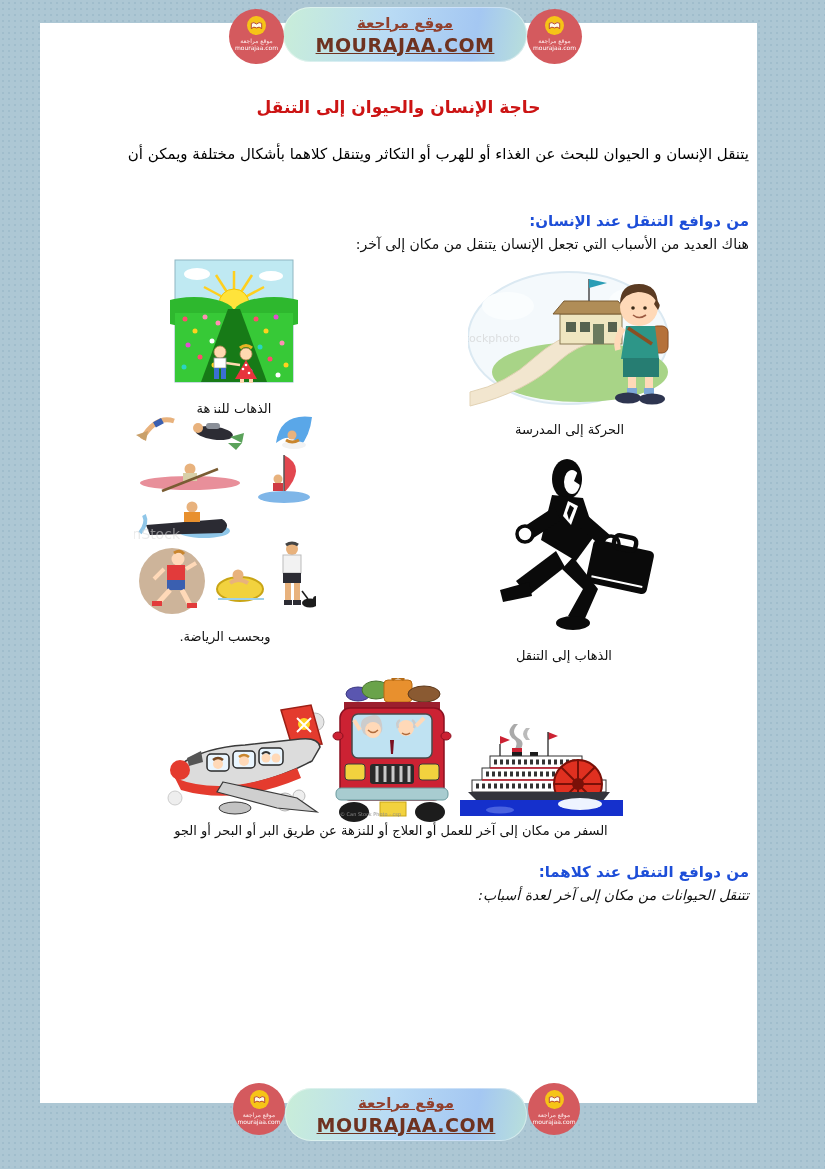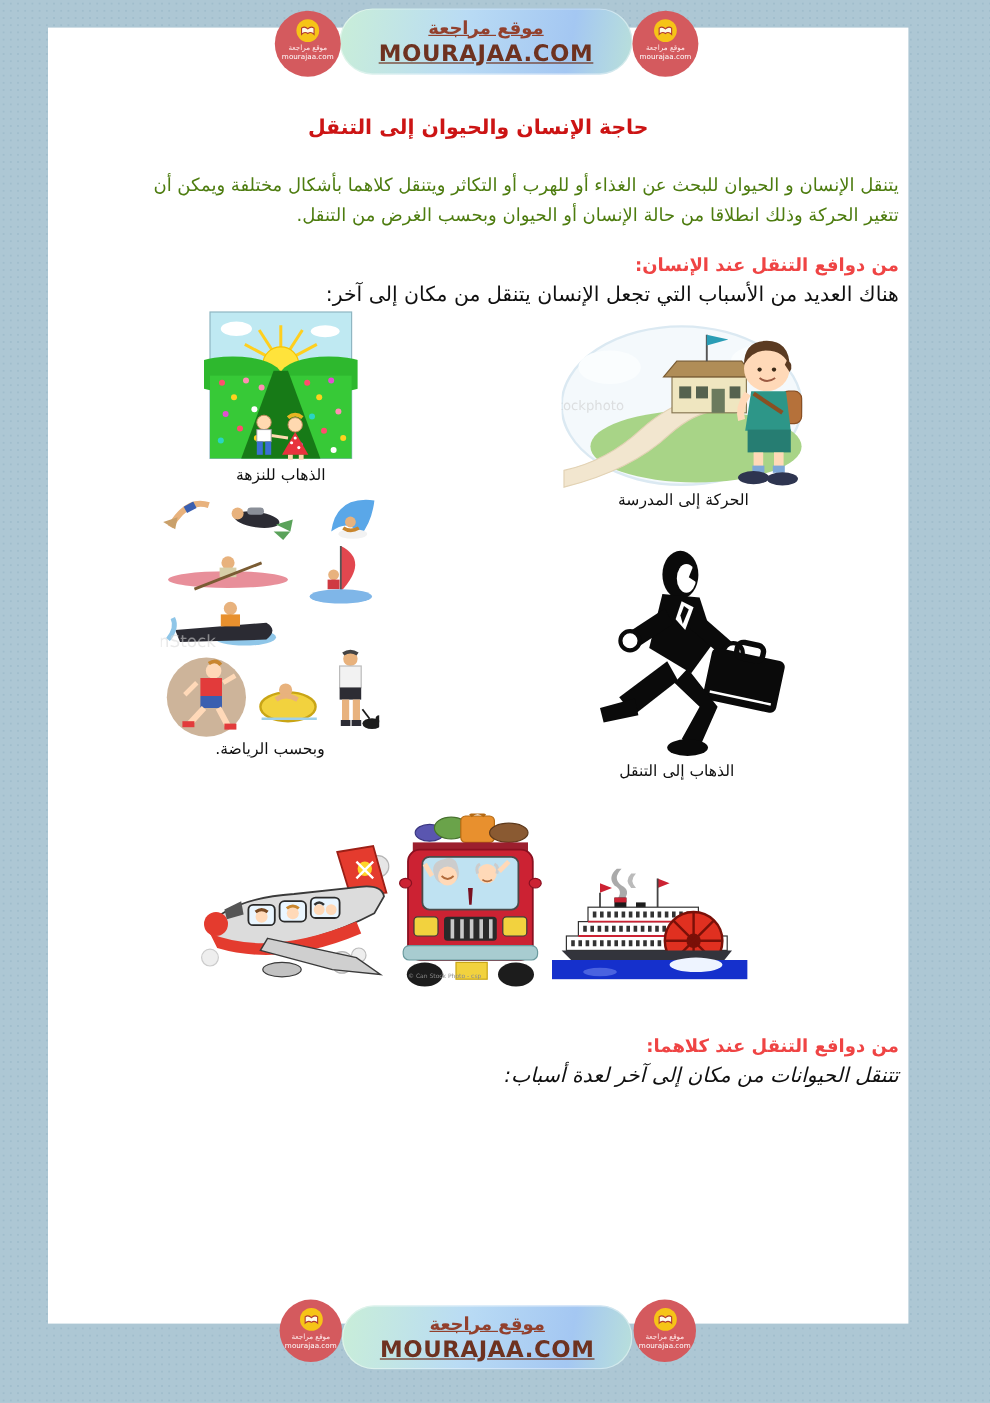--- a/index.html
+++ b/index.html
@@ -20,46 +20,45 @@
   .logo-circle{position:absolute;width:55px;height:55px;border-radius:50%;background:#d45a5e;z-index:3;
                display:flex;flex-direction:column;align-items:center;cursor:pointer;}
   .logo-yellow{width:19px;height:19px;border-radius:50%;background:#f6c417;margin-top:7px;
                display:flex;align-items:center;justify-content:center;}
   .logo-ar{font-size:6px;color:#ffeaea;margin-top:3px;line-height:6px;}
   .logo-domain{font-size:6px;color:#ffffff;line-height:7px;}
 
   
   .doc-title{position:absolute;top:74px;left:0;right:0;margin:0;text-align:center;
              font-size:17px;font-weight:bold;color:#cc1414;}
-  .intro{position:absolute;top:119px;right:8px;left:26px;font-size:15px;line-height:25px;color:#4d7c0f;text-align:right;}
-  .sec-heading{position:absolute;right:8px;font-size:15px;font-weight:bold;color:#ef4444;text-align:right;}
-  .sec-lead{position:absolute;right:8px;font-size:17px;color:#101010;}
+  .intro{position:absolute;top:119px;right:8px;left:26px;font-size:15px;line-height:25px;color:#000000;text-align:right;}
+  .sec-heading{position:absolute;right:8px;font-size:15px;font-weight:bold;color:#1d4ed8;text-align:right;}
+  .sec-lead{position:absolute;right:8px;font-size:14px;color:#101010;}
   .h-human{top:189px;} .l-human{top:213px;}
   .h-animal{top:840px;} .l-animal{top:864px;font-style:italic;}
 
   
   .fig{position:absolute;margin:0;text-align:center;direction:rtl;}
-  .fig figcaption{font-size:13px;color:#101010;margin-top:2px;}
+  .fig figcaption{font-size:13px;color:#101010;margin-top:14px;}
   .travel-caption{position:absolute;top:800px;left:116px;width:470px;text-align:center;font-size:13px;color:#101010;}
   .tiny-copy{position:absolute;top:788px;left:300px;font-size:5px;color:#8b8b8b;direction:ltr;}
   svg{display:block;}
   .wm{opacity:.55;font-family:"DejaVu Sans",sans-serif;}
 </style>
 </head>
 <body>
 
 <div class="page">
 
   <div class="paper">
 
     <h1 class="doc-title">حاجة الإنسان والحيوان إلى التنقل</h1>
 
     <div class="intro">
       <div>يتنقل الإنسان و الحيوان للبحث عن الغذاء أو للهرب أو التكاثر ويتنقل كلاهما بأشكال مختلفة ويمكن أن</div>
-      <div>تتغير الحركة وذلك انطلاقا من حالة الإنسان أو الحيوان وبحسب الغرض من التنقل.</div>
     </div>
 
     <div class="sec-heading h-human">من دوافع التنقل عند الإنسان:</div>
     <div class="sec-lead l-human">هناك العديد من الأسباب التي تجعل الإنسان يتنقل من مكان إلى آخر:</div>
 
     <figure class="fig" style="left:130px;top:234px;width:128px;">
       <svg width="128" height="130" viewBox="0 0 128 130">
         <rect x="0" y="0" width="128" height="130" fill="#ffffff"></rect>
         <rect x="5" y="3" width="118" height="122" fill="#bfe9f2" stroke="#8fb6c2" stroke-width="1"></rect>
         <ellipse cx="27" cy="17" rx="13" ry="6" fill="#ffffff"></ellipse>
@@ -358,20 +357,21 @@
           <line x1="94" y1="62" x2="142" y2="62" stroke="#7a1008" stroke-width="2"></line>
           <line x1="101" y1="45" x2="135" y2="79" stroke="#7a1008" stroke-width="2"></line>
           <line x1="135" y1="45" x2="101" y2="79" stroke="#7a1008" stroke-width="2"></line>
         </g>
         <path d="M8,70 L150,70 L142,80 L18,80 Z" fill="#33343c"></path>
         <rect x="0" y="78" width="163" height="16" fill="#1530cc"></rect>
         <ellipse cx="120" cy="82" rx="22" ry="6" fill="#eef4ff"></ellipse>
         <ellipse cx="40" cy="88" rx="14" ry="3.5" fill="#4a62e0"></ellipse>
       </svg>
     </div>
+    <div class="travel-caption">السفر من مكان إلى آخر للعمل أو العلاج أو للنزهة عن طريق البر أو البحر أو الجو</div>
     <div class="tiny-copy">© Can Stock Photo - csp</div>
 
     <div class="sec-heading h-animal">من دوافع التنقل عند كلاهما:</div>
     <div class="sec-lead l-animal">تتنقل الحيوانات من مكان إلى آخر لعدة أسباب:</div>
   </div>
 
   <div class="pill" style="left:283px;top:7px;width:244px;height:55px;">
     <a class="pill-ar">موقع مراجعة</a>
     <a class="pill-domain">MOURAJAA.COM</a>
   </div>

